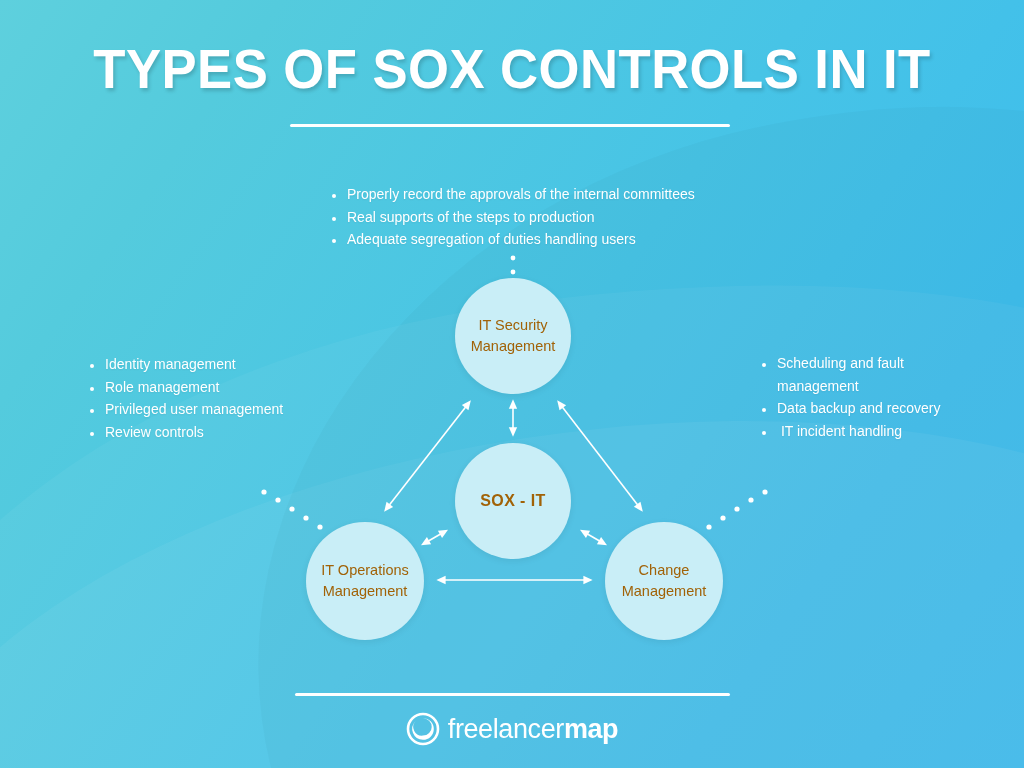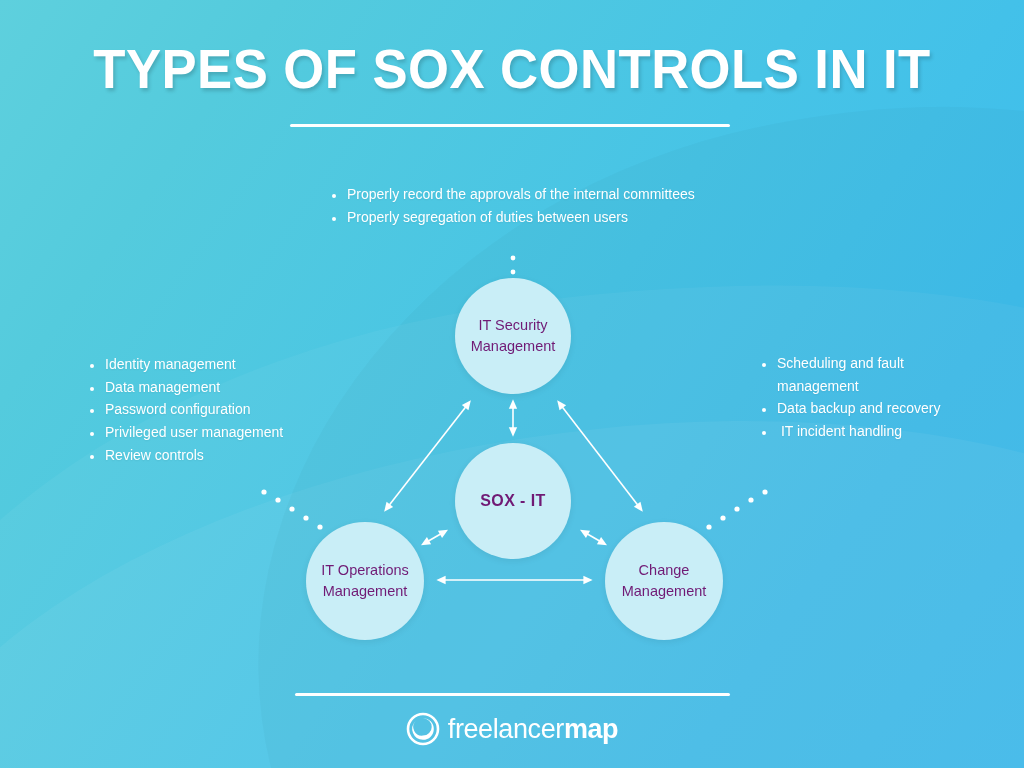--- a/index.html
+++ b/index.html
@@ -135,21 +135,21 @@
 
   
   .node {
     position: absolute;
     border-radius: 50%;
     background: #c9eef7;
     display: flex;
     align-items: center;
     justify-content: center;
     text-align: center;
-    color: #701a75;
+    color: #a16207;
     font-size: 14.5px;
     line-height: 1.42;
     box-shadow: 0 2px 7px rgba(0,0,0,0.07);
   }
   .node span { display: block; white-space: pre-line; }
 
   #node-security {
     left: 455px;
     top: 278px;
     width: 116px;
@@ -264,27 +264,27 @@
       <line x1="444" y1="532" x2="425" y2="543"></line>
 
       <line x1="584" y1="532" x2="603" y2="543"></line>
 
       <line x1="441" y1="580" x2="588" y2="580"></line>
     </g>
   </svg>
 
   <ul class="bullets" id="bullets-top">
     <li>Properly record the approvals of the internal committees</li>
-    <li>Properly segregation of duties between users</li>
+    <li>Real supports of the steps to production</li>
+    <li>Adequate segregation of duties handling users</li>
   </ul>
 
   <ul class="bullets" id="bullets-left">
     <li>Identity management</li>
-    <li>Data management</li>
-    <li>Password configuration</li>
+    <li>Role management</li>
     <li>Privileged user management</li>
     <li>Review controls</li>
   </ul>
 
   <ul class="bullets" id="bullets-right">
     <li>Scheduling and fault management</li>
     <li>Data backup and recovery</li>
     <li> IT incident handling</li>
   </ul>
 

